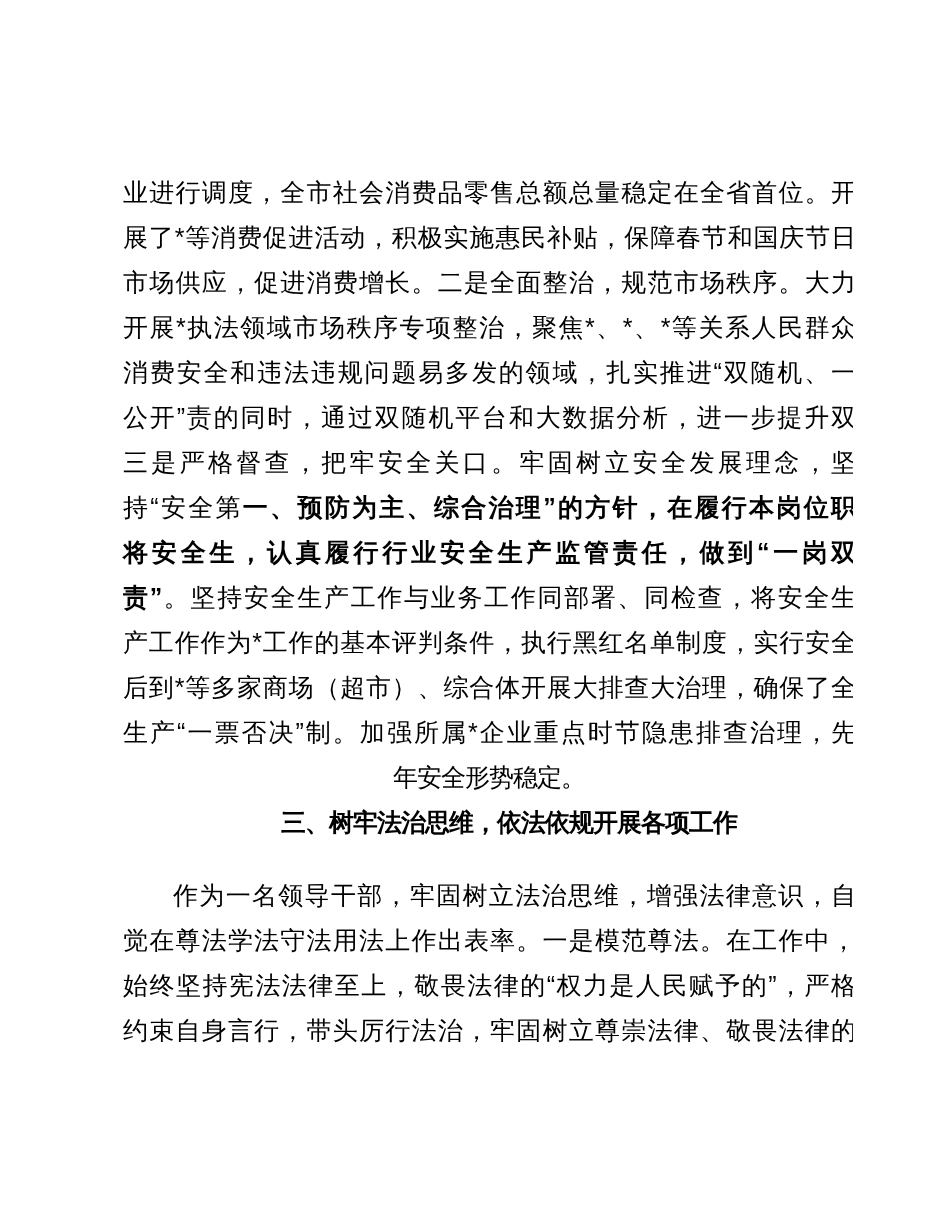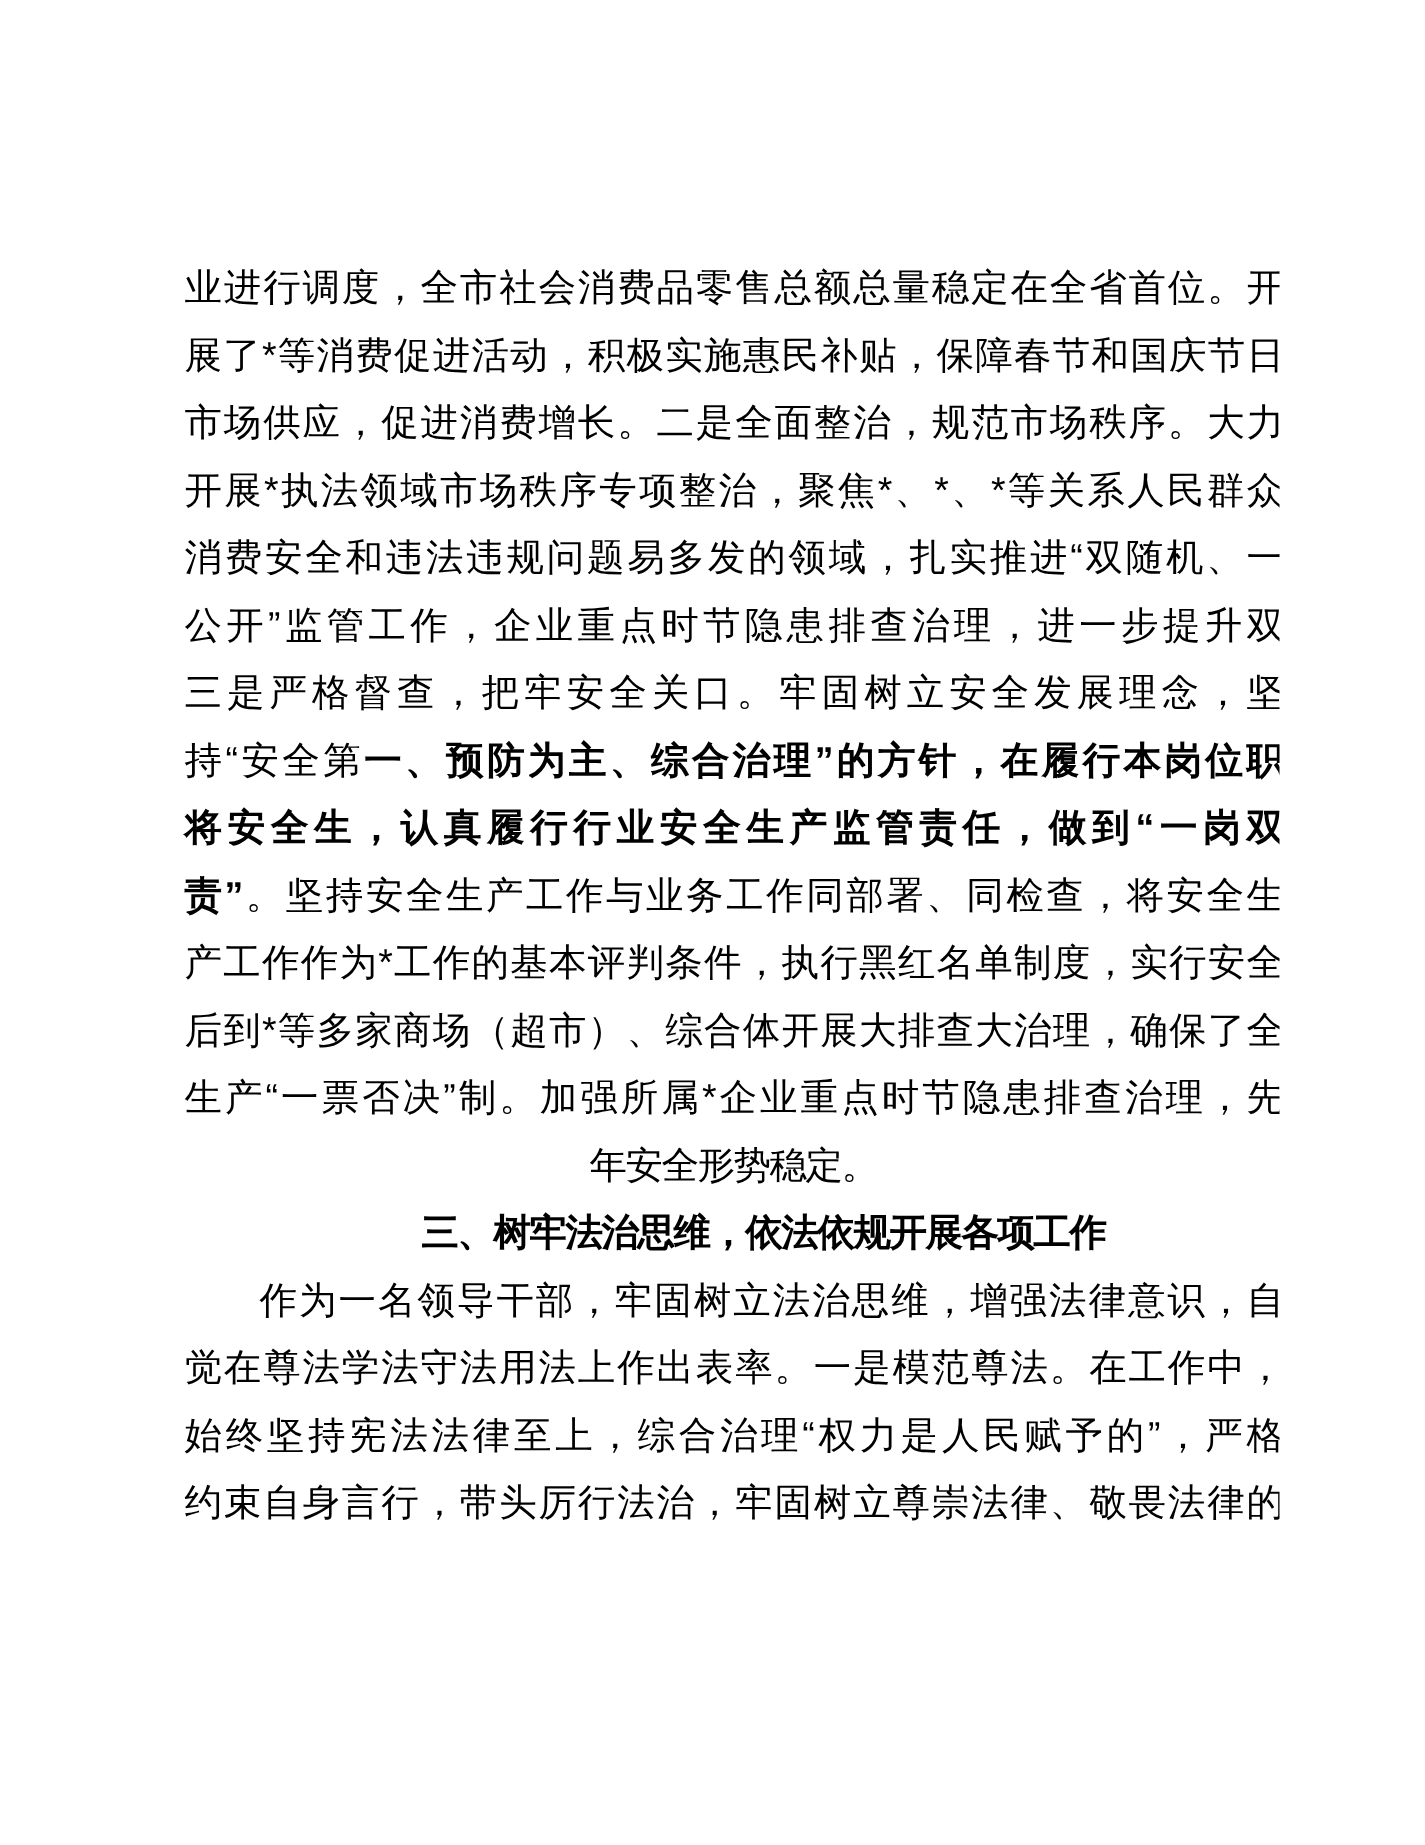--- a/index.html
+++ b/index.html
@@ -39,43 +39,44 @@
     text-align-last: justify;
   }
   .line.heading {
     font-weight: 700;
   }
   .line.indent-h {
     text-indent: 40px;
   }
   .line.indent-p {
     text-indent: 50px;
+    margin-top: 28px;
   }
   .b {
     font-weight: 700;
   }
 </style>
 </head>
 <body>
 
 <div class="page">
   <div class="text-block">
       <div class="line justify"><span>业进行调度，全市社会消费品零售总额总量稳定在全省首位。开</span></div>
       <div class="line justify"><span>展了*等消费促进活动，积极实施惠民补贴，保障春节和国庆节日</span></div>
       <div class="line justify"><span>市场供应，促进消费增长。二是全面整治，规范市场秩序。大力</span></div>
       <div class="line justify"><span>开展*执法领域市场秩序专项整治，聚焦*、*、*等关系人民群众</span></div>
       <div class="line justify"><span>消费安全和违法违规问题易多发的领域，扎实推进“双随机、一</span></div>
-      <div class="line justify"><span>公开”监管工作，企业重点时节隐患排查治理，进一步提升双</span></div>
+      <div class="line justify"><span>公开”责的同时，通过双随机平台和大数据分析，进一步提升双</span></div>
       <div class="line justify"><span>三是严格督查，把牢安全关口。牢固树立安全发展理念，坚</span></div>
       <div class="line justify"><span>持“安全第</span><span class="b">一、预防为主、综合治理”的方针，在履行本岗位职</span></div>
       <div class="line justify"><span class="b">将安全生，认真履行行业安全生产监管责任，做到“一岗双</span></div>
       <div class="line justify"><span class="b">责”</span><span>。坚持安全生产工作与业务工作同部署、同检查，将安全生</span></div>
       <div class="line justify"><span>产工作作为*工作的基本评判条件，执行黑红名单制度，实行安全</span></div>
       <div class="line justify"><span>后到*等多家商场（超市）、综合体开展大排查大治理，确保了全</span></div>
       <div class="line justify"><span>生产“一票否决”制。加强所属*企业重点时节隐患排查治理，先</span></div>
       <div class="line"><span>年安全形势稳定。</span></div>
       <div class="line heading indent-h"><span class="b">三、树牢法治思维，依法依规开展各项工作</span></div>
       <div class="line justify indent-p"><span>作为一名领导干部，牢固树立法治思维，增强法律意识，自</span></div>
       <div class="line justify"><span>觉在尊法学法守法用法上作出表率。一是模范尊法。在工作中，</span></div>
-      <div class="line justify"><span>始终坚持宪法法律至上，综合治理“权力是人民赋予的”，严格</span></div>
+      <div class="line justify"><span>始终坚持宪法法律至上，敬畏法律的“权力是人民赋予的”，严格</span></div>
       <div class="line justify"><span>约束自身言行，带头厉行法治，牢固树立尊崇法律、敬畏法律的</span></div>
     </div>
 </div>
 
 </body></html>

